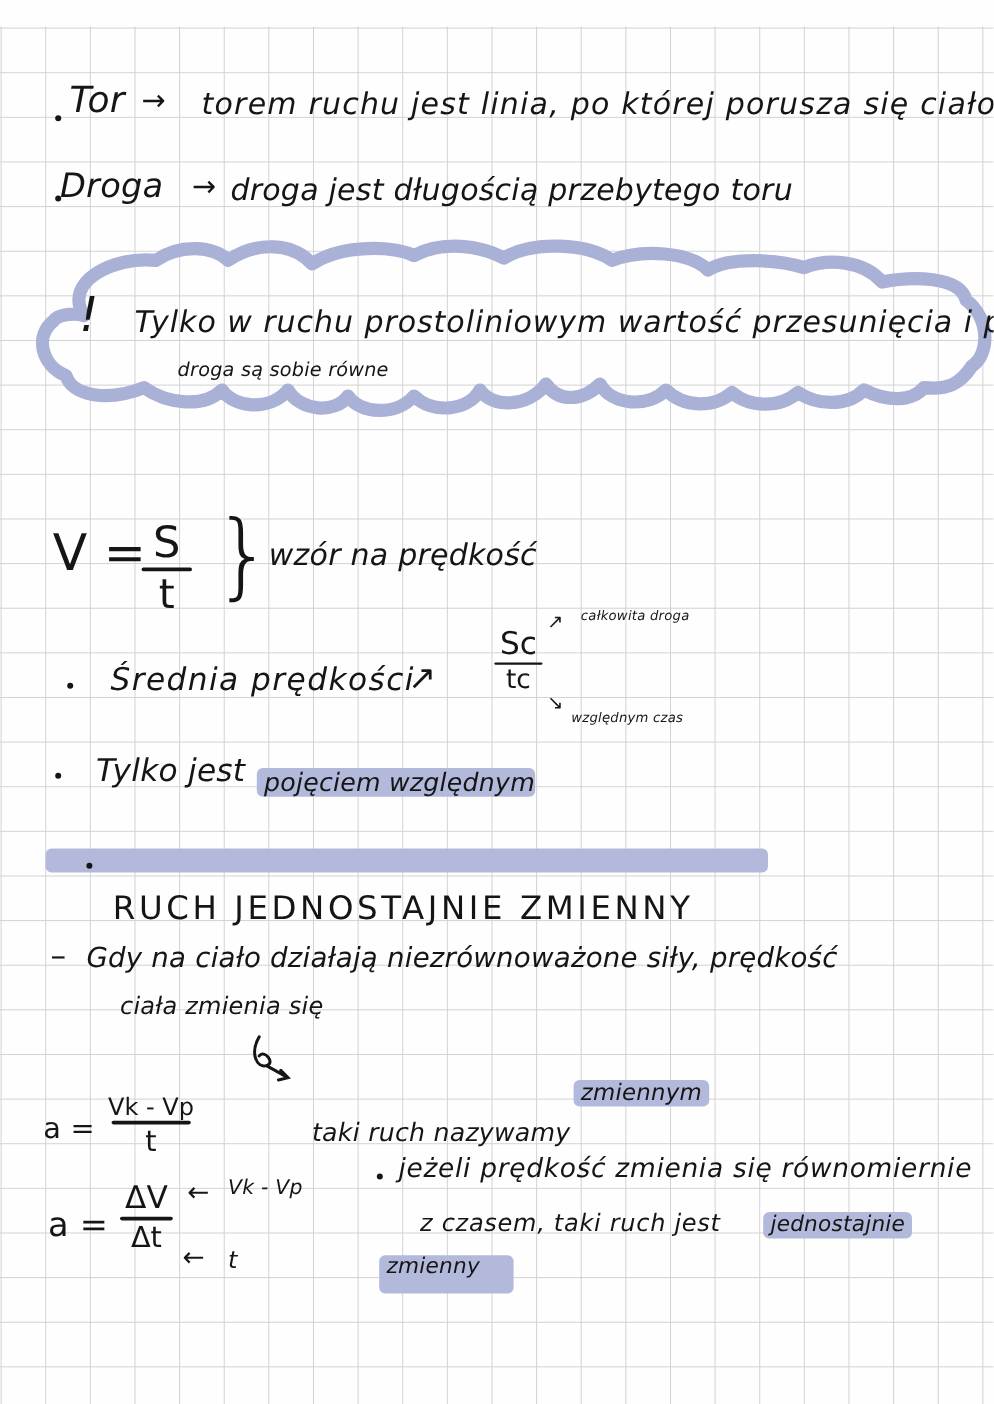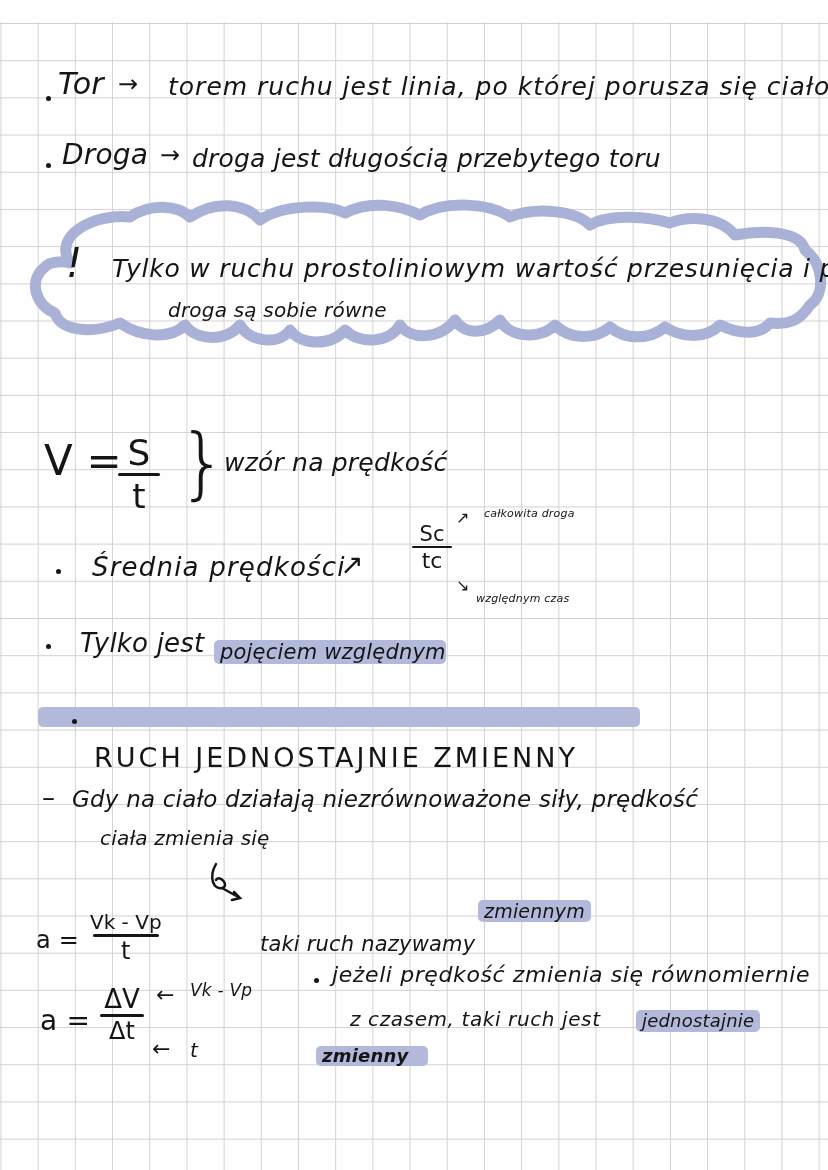--- a/index.html
+++ b/index.html
@@ -31,46 +31,46 @@
 
 <div>
   <span class="bullet" style="left:46px;top:96px;"></span>
   <span class="t hand" style="left:58px;top:66px;font-size:30px;">Tor</span>
   <span class="t" style="left:118px;top:70px;font-size:24px;">→</span>
   <span class="t hand" style="left:168px;top:72px;font-size:25px;letter-spacing:1px;">torem ruchu jest linia, po której porusza się ciało</span>
 </div>
 
 <div>
   <span class="bullet" style="left:46px;top:163px;"></span>
-  <span class="t hand" style="left:62px;top:138px;font-size:28px;">Droga</span>
+  <span class="t hand" style="left:50px;top:138px;font-size:28px;">Droga</span>
   <span class="t" style="left:160px;top:141px;font-size:24px;">→</span>
   <span class="t hand" style="left:192px;top:144px;font-size:25px;">droga jest długością przebytego toru</span>
 </div>
 
 <svg width="828" height="180" style="left:0;top:195px;">
   <path d="M70,68 C52,40 95,18 130,22 C150,8 178,10 190,22 C215,5 245,8 260,25 C285,8 330,10 345,18 C370,5 400,10 420,20 C445,5 490,8 510,22 C535,12 575,15 590,30 C610,18 650,22 670,28 C690,20 720,22 735,40 C760,35 800,35 805,55 C825,70 825,100 810,110 C800,125 790,130 770,128 C760,140 740,140 720,130 C705,145 680,142 665,132 C650,145 625,145 610,132 C595,145 570,145 555,130 C540,145 510,143 500,125 C485,140 465,140 455,125 C440,145 410,145 400,130 C390,148 360,150 345,135 C330,152 300,150 290,135 C280,150 250,148 240,130 C225,148 195,145 185,130 C170,145 140,142 120,128 C90,140 60,135 55,118 C35,110 28,85 45,72 C48,68 60,65 70,68 Z" fill="none" stroke="#a9b1d6" stroke-width="11" stroke-linejoin="round" stroke-linecap="round"></path>
 </svg>
 <span class="t" style="left:66px;top:240px;font-size:40px;font-style:italic;">!</span>
 <span class="t hand" style="left:112px;top:254px;font-size:25px;letter-spacing:0.8px;">Tylko w ruchu prostoliniowym wartość przesunięcia i przebyta</span>
-<span class="t hand" style="left:148px;top:298px;font-size:20px;margin-left:20px;">droga są sobie równe</span>
+<span class="t hand" style="left:148px;top:298px;font-size:16px;">droga są sobie równe</span>
 
 <span class="t" style="left:44px;top:436px;font-size:42px;">V =</span>
 <div class="frac" style="left:118px;top:432px;">
   <span class="num" style="font-size:36px;">S</span>
   <span class="bar" style="width:42px;"></span>
   <span class="den" style="font-size:34px;">t</span>
 </div>
 <span class="t" style="left:178px;top:418px;font-size:78px;font-weight:300;">}</span>
 <span class="t hand" style="left:224px;top:448px;font-size:25px;">wzór na prędkość</span>
 
 <span class="bullet" style="left:56px;top:569px;"></span>
 <span class="t hand" style="left:92px;top:552px;font-size:26px;letter-spacing:1.2px;">Średnia prędkości</span>
 <span class="t" style="left:340px;top:548px;font-size:28px;">↗</span>
 <div class="frac" style="left:412px;top:522px;">
-  <span class="num" style="font-size:21px;">Sc</span>
+  <span class="num" style="font-size:26px;">Sc</span>
   <span class="bar" style="width:40px;height:2px;"></span>
   <span class="den" style="font-size:22px;">tc</span>
 </div>
 <span class="t" style="left:456px;top:508px;font-size:16px;">↗</span>
 <span class="t hand" style="left:484px;top:507px;font-size:11px;">całkowita droga</span>
 <span class="t" style="left:456px;top:576px;font-size:16px;">↘</span>
 <span class="t hand" style="left:476px;top:592px;font-size:11px;">względnym czas</span>
 
 <span class="bullet" style="left:46px;top:644px;"></span>
 <span class="t hand" style="left:80px;top:628px;font-size:26px;">Tylko jest</span>
@@ -104,13 +104,13 @@
 </div>
 <span class="t" style="left:156px;top:982px;font-size:22px;">←</span>
 <span class="t hand" style="left:190px;top:980px;font-size:17px;">Vk - Vp</span>
 <span class="t" style="left:152px;top:1036px;font-size:22px;">←</span>
 <span class="t hand" style="left:190px;top:1038px;font-size:20px;">t</span>
 
 <span class="bullet" style="left:314px;top:978px;"></span>
 <span class="t hand" style="left:332px;top:962px;font-size:22px;letter-spacing:0.6px;">jeżeli prędkość zmienia się równomiernie</span>
 <span class="t hand" style="left:350px;top:1007px;font-size:20px;letter-spacing:0.6px;">z czasem, taki ruch jest</span>
 <span class="t hand hl" style="left:636px;top:1010px;font-size:18px;height:22px;line-height:22px;">jednostajnie</span>
-<span class="t hand hl" style="left:316px;top:1046px;font-size:18px;width:100px;height:20px;line-height:20px;font-weight:bold;">zmienny</span>
+<span class="t hand hl" style="left:316px;top:1046px;font-size:18px;width:100px;height:32px;line-height:20px;">zmienny</span>
 
 </body></html>

